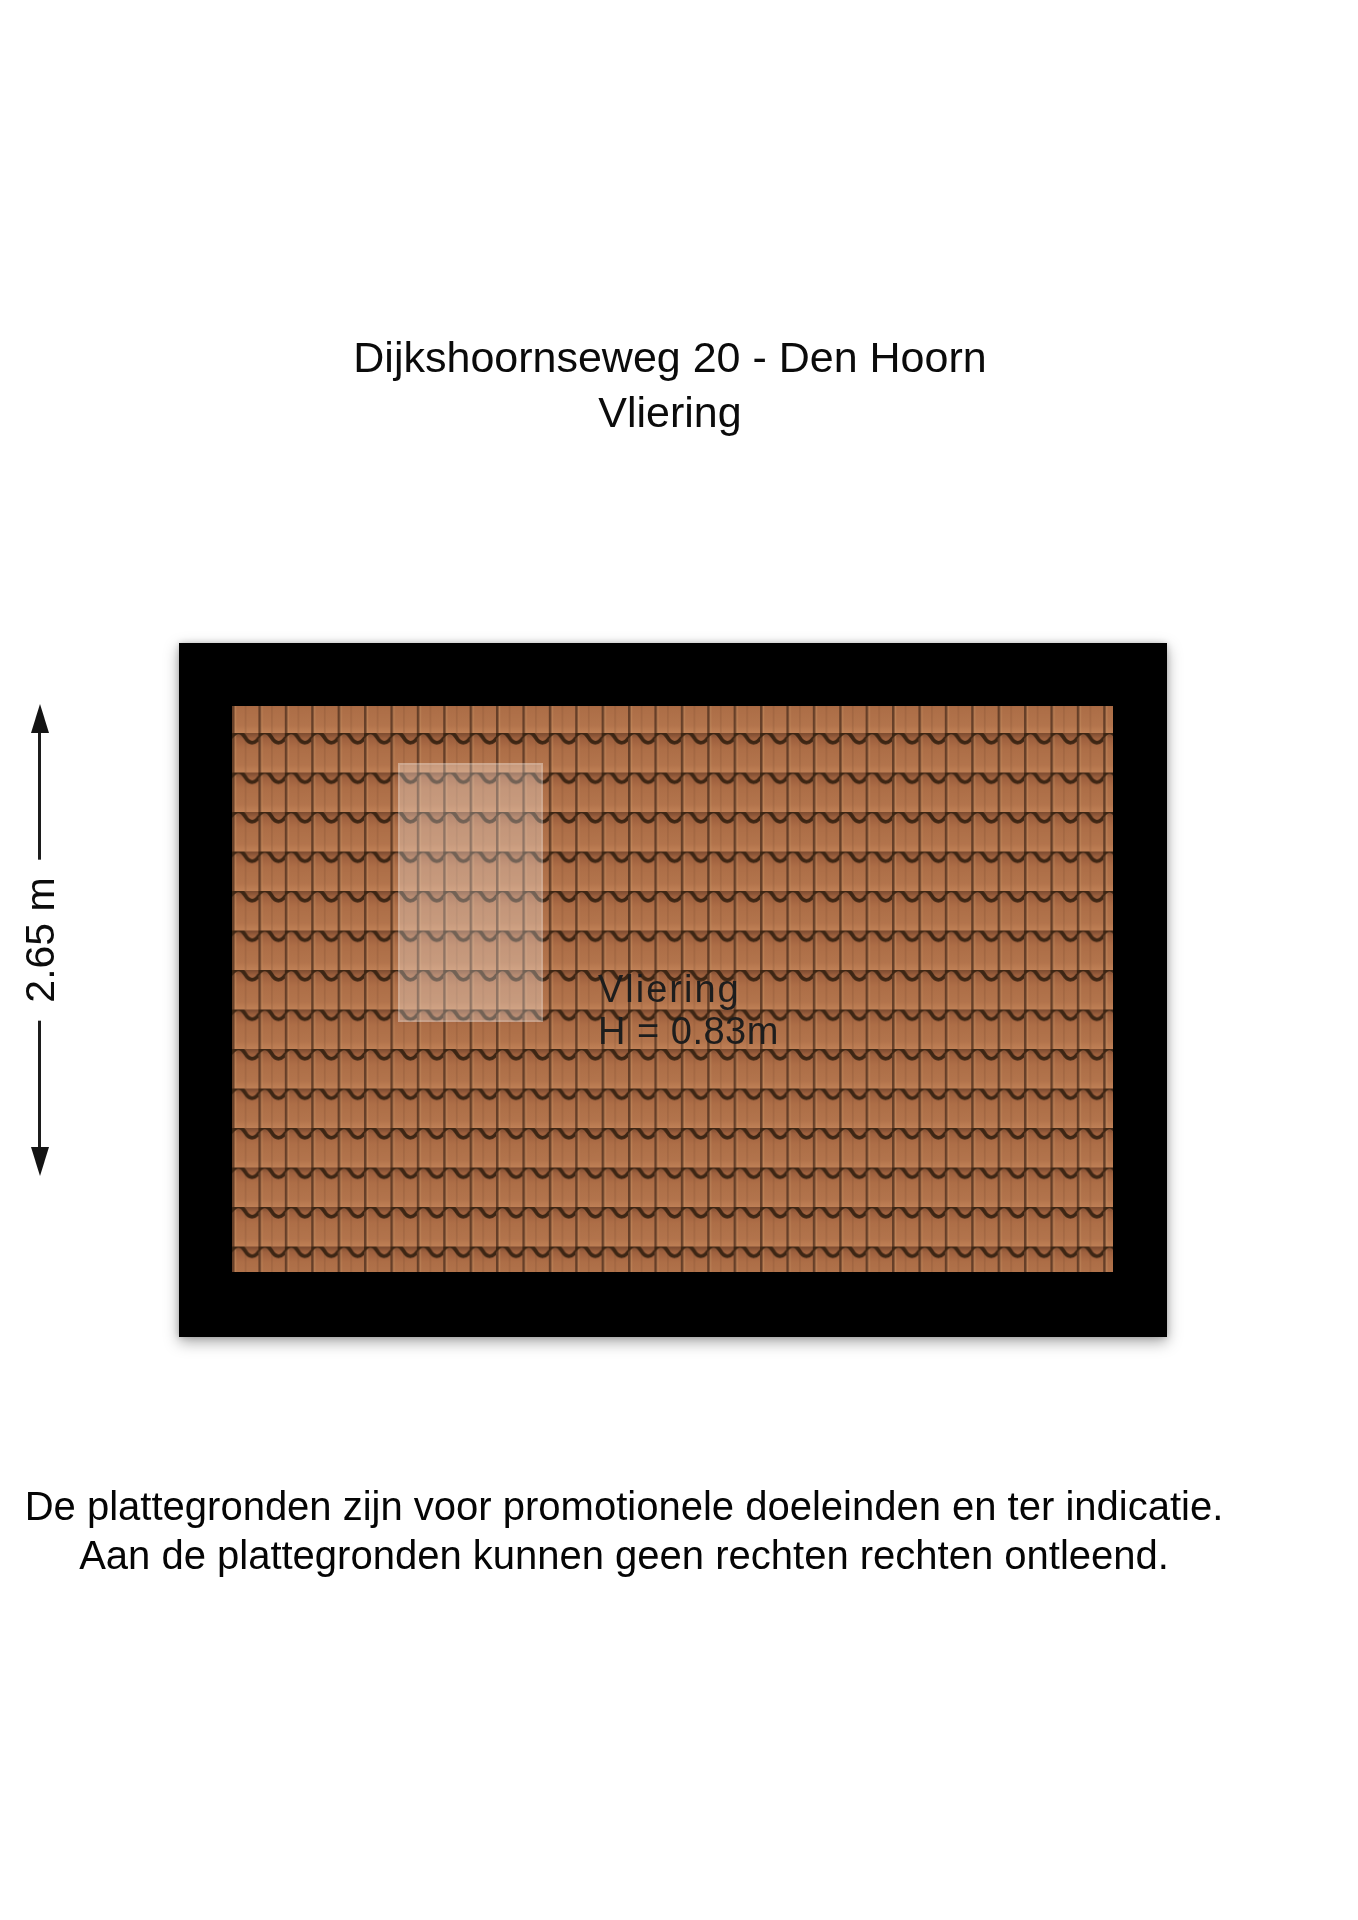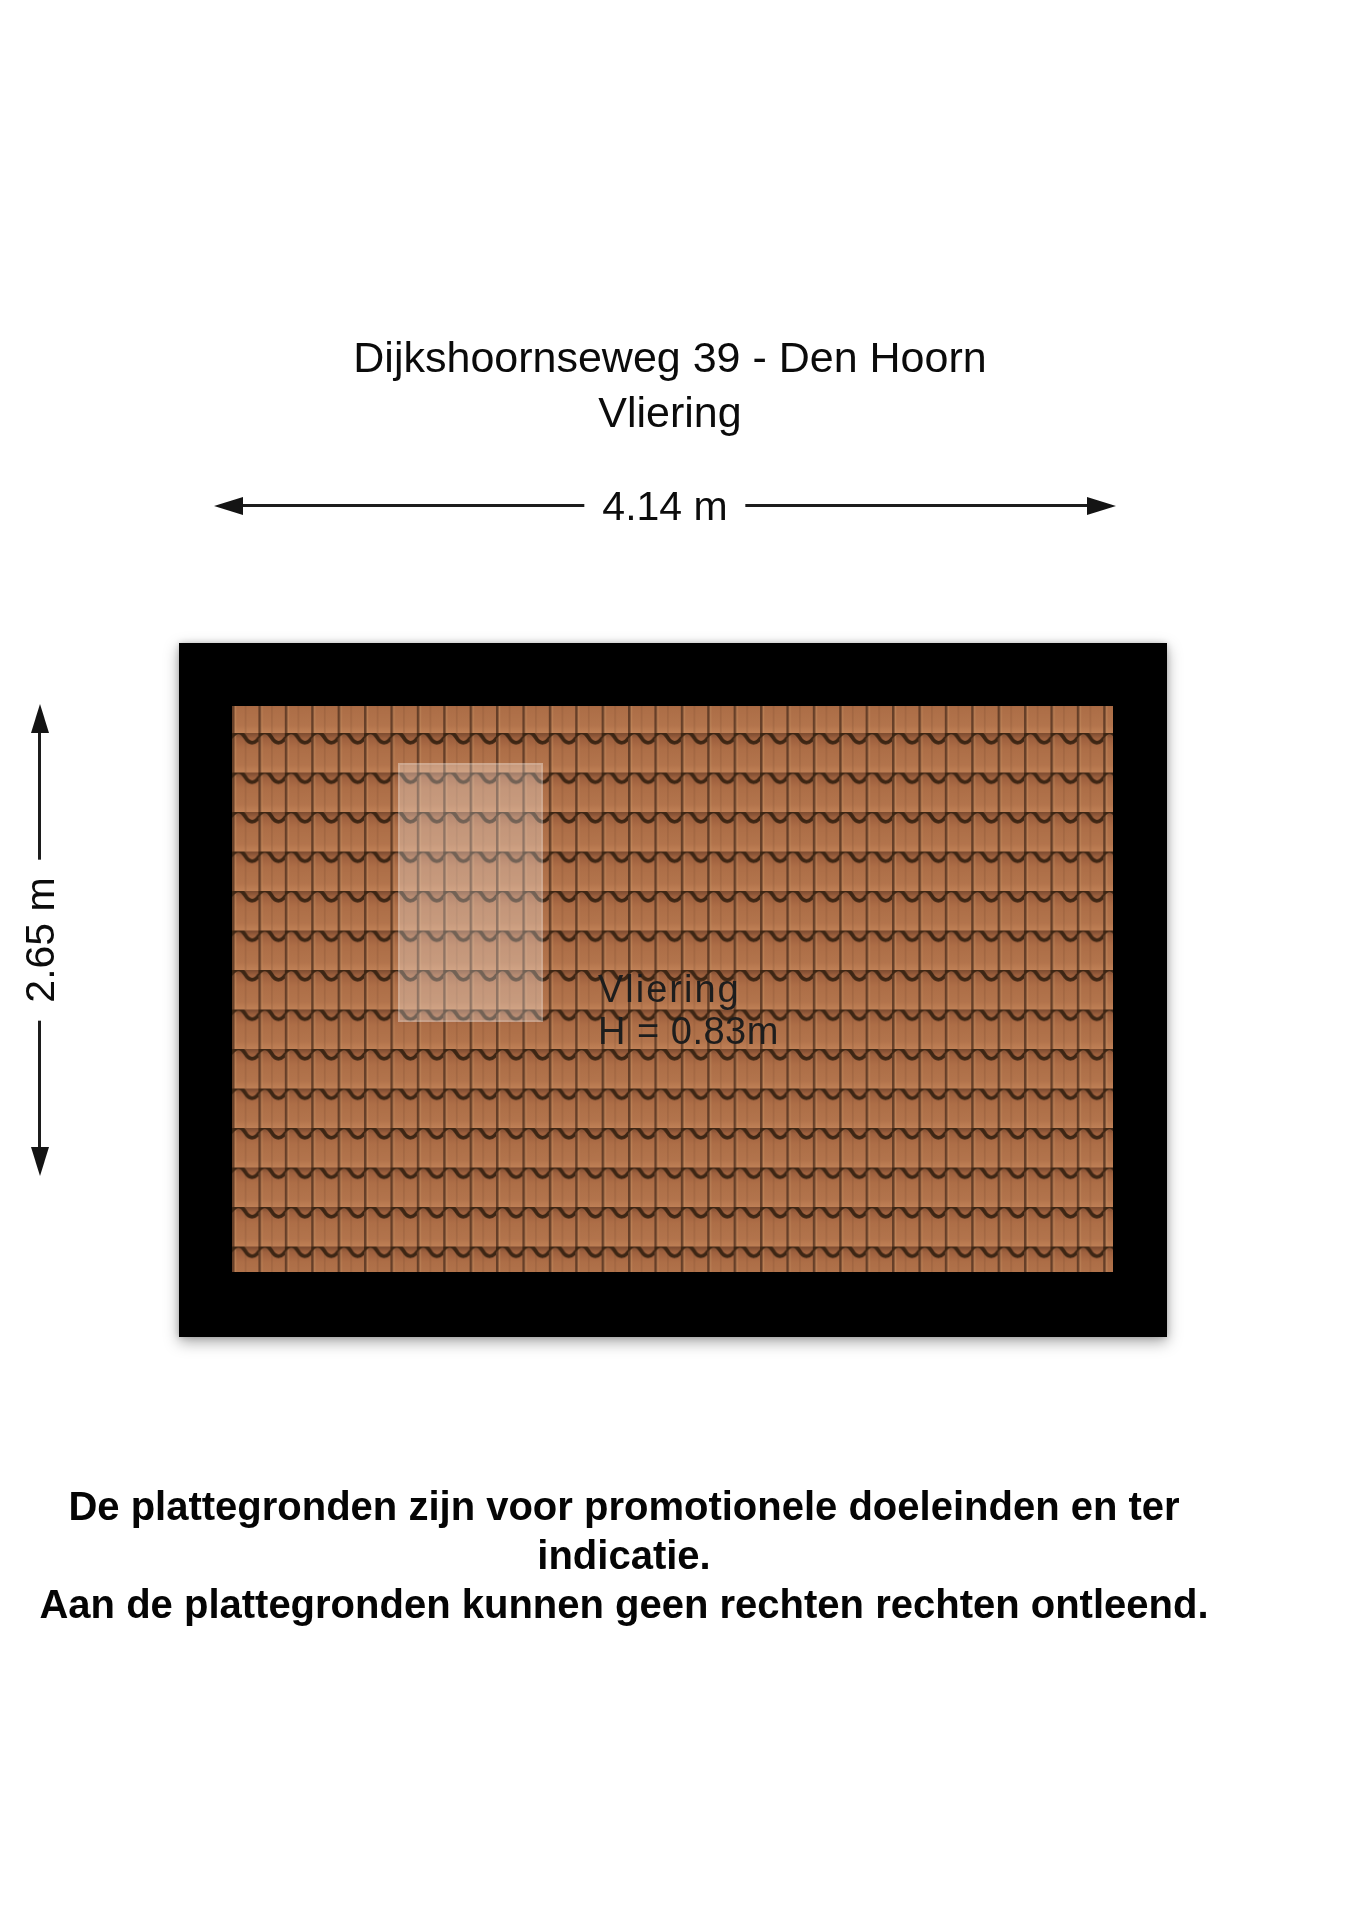--- a/index.html
+++ b/index.html
@@ -60,39 +60,33 @@
   .room-label{
     position:absolute;left:366px;top:262px;
     font-size:38px;line-height:42px;color:#1d1d1d;
   }
   .room-label .room-name{letter-spacing:2px;}
   .room-label .room-height{letter-spacing:0.5px;}
 
   
   .disclaimer{
     position:absolute;left:0;top:1482px;width:1248px;
-    text-align:center;font-size:40px;line-height:49px;color:#050505;font-weight:bold;
+    text-align:center;font-size:40px;line-height:49px;color:#050505;
   }
 </style>
 </head>
 <body>
 
 <div class="canvas">
 
   <div class="title-block">
-    <div>Dijkshoornseweg 39 - Den Hoorn</div>
+    <div>Dijkshoornseweg 20 - Den Hoorn</div>
     <div>Vliering</div>
   </div>
 
-  <div class="dim-h">
-    <span class="line"></span>
-    <span class="arrow ah-left"></span>
-    <span class="arrow ah-right"></span>
-    <span class="dim-label">4.14 m</span>
-  </div>
 
   <div class="dim-v">
     <span class="line"></span>
     <span class="arrow ah-up"></span>
     <span class="arrow ah-down"></span>
     <span class="dim-label">2.65 m</span>
   </div>
 
   <div class="frame">
     <div class="roof">

